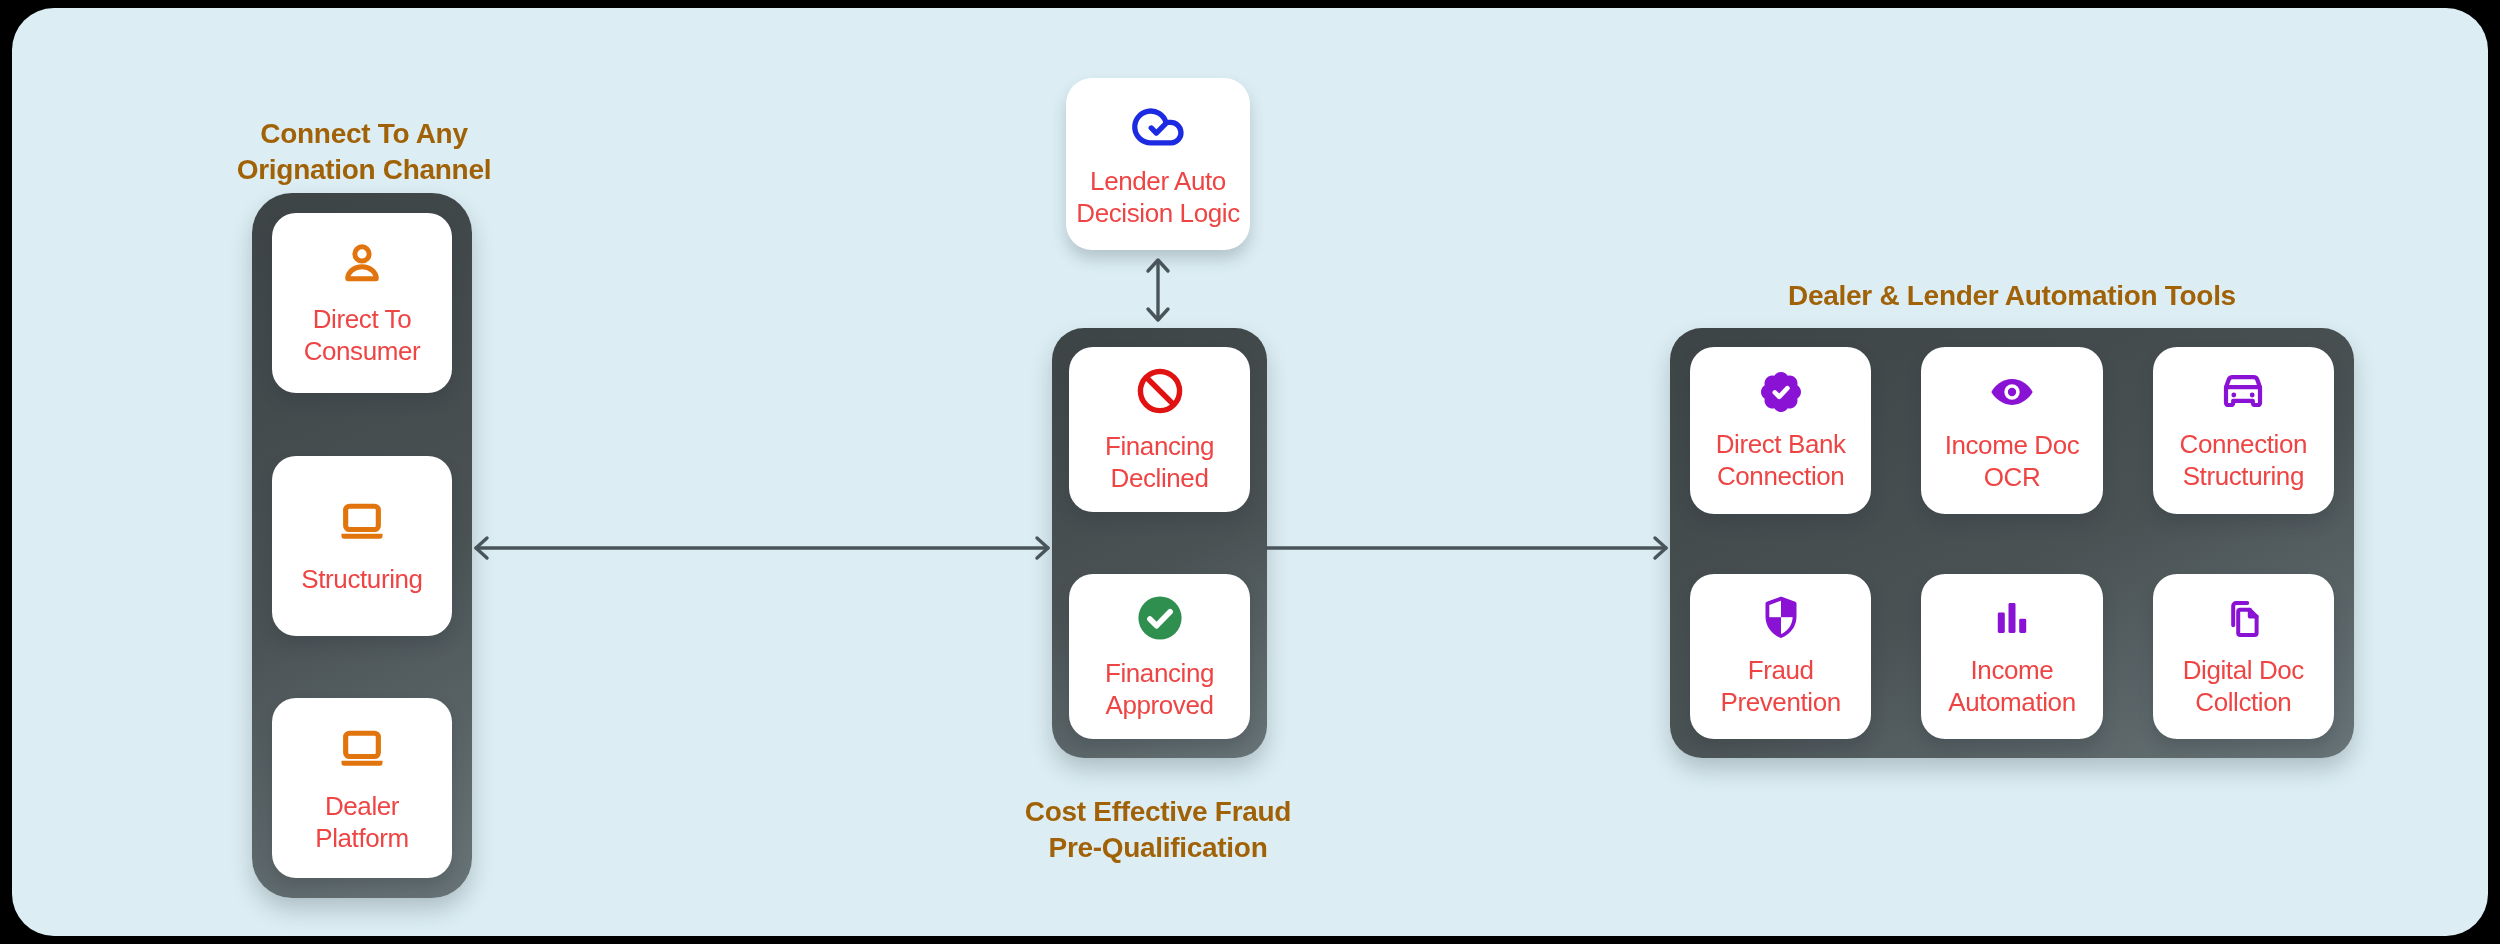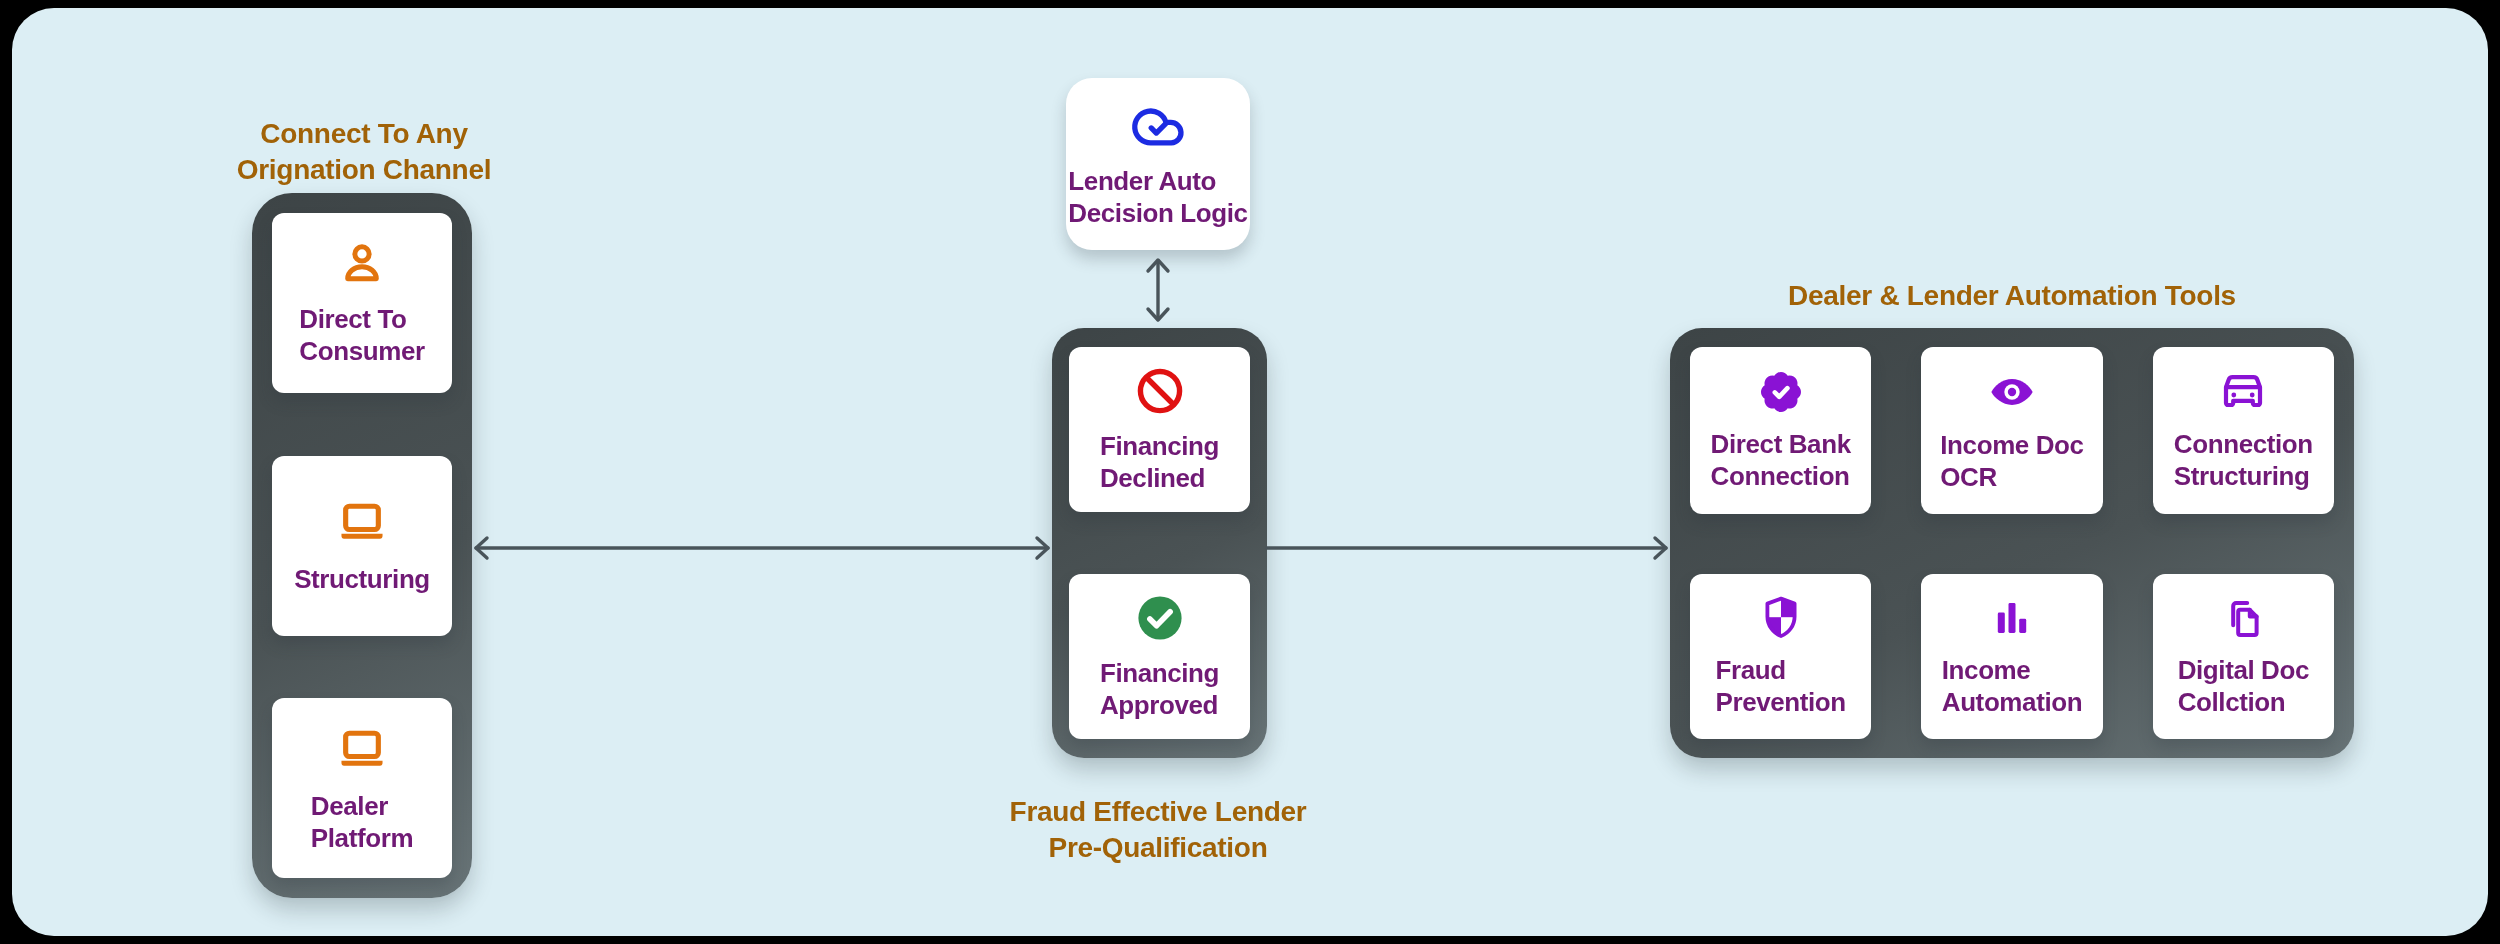--- a/index.html
+++ b/index.html
@@ -15,28 +15,28 @@
   .section-title{
     position:absolute;font-weight:700;font-size:28px;line-height:1.28;
     color:#a16207;text-align:center;white-space:pre;letter-spacing:-0.3px;
   }
   .group{
     position:absolute;box-sizing:border-box;
     background:linear-gradient(155deg,#3d4446 0%,#4a5254 55%,#687477 100%);
     box-shadow:0 12px 22px rgba(25,35,40,.22);
   }
   .card{
-    background:#fff;border-radius:12px;
+    background:#fff;border-radius:24px;
     box-shadow:0 9px 15px rgba(40,52,58,.22);
     display:flex;flex-direction:column;align-items:center;justify-content:center;
     gap:13px;box-sizing:border-box;padding:6px;
   }
   .card-label{
-    font-weight:700;font-size:26px;line-height:1.22;color:#701a75;
-    text-align:left;white-space:pre;letter-spacing:-0.4px;
+    font-weight:400;font-size:26px;line-height:1.22;color:#ef4444;
+    text-align:center;white-space:pre;letter-spacing:-0.4px;
   }
   .icon{display:flex;align-items:center;justify-content:center;}
   .icon svg{display:block;}
 
   
   #origination-group{
     left:240px;top:185px;width:220px;height:705px;border-radius:40px;
     padding:20px;display:flex;flex-direction:column;justify-content:space-between;
   }
   #origination-group .card{height:180px;}
@@ -145,21 +145,21 @@
           <svg width="54" height="54" viewBox="0 0 24 24">
             <circle cx="12" cy="12" r="9.6" fill="#2f8f4e"></circle>
             <path d="m7.5 12.4 3 3 6-6.2" fill="none" stroke="#fff" stroke-width="2.5" stroke-linecap="round" stroke-linejoin="round"></path>
           </svg>
         </span>
         <span class="card-label">Financing
 Approved</span>
       </div>
     </div>
 
-    <div class="section-title" style="left:896px;top:786px;width:500px;">Fraud Effective Lender
+    <div class="section-title" style="left:896px;top:786px;width:500px;">Cost Effective Fraud
 Pre-Qualification</div>
 
     <div class="section-title" style="left:1658px;top:270px;width:684px;white-space:nowrap;">Dealer &amp; Lender Automation Tools</div>
 
     <div class="group" id="automation-group">
 
       <div class="card">
         <span class="icon">
           <svg width="48" height="48" viewBox="0 0 24 24">
             <path d="M3.85 8.62a4 4 0 0 1 4.78-4.77 4 4 0 0 1 6.74 0 4 4 0 0 1 4.78 4.78 4 4 0 0 1 0 6.74 4 4 0 0 1-4.77 4.78 4 4 0 0 1-6.75 0 4 4 0 0 1-4.78-4.77 4 4 0 0 1 0-6.76Z" fill="#8a12d4"></path>

